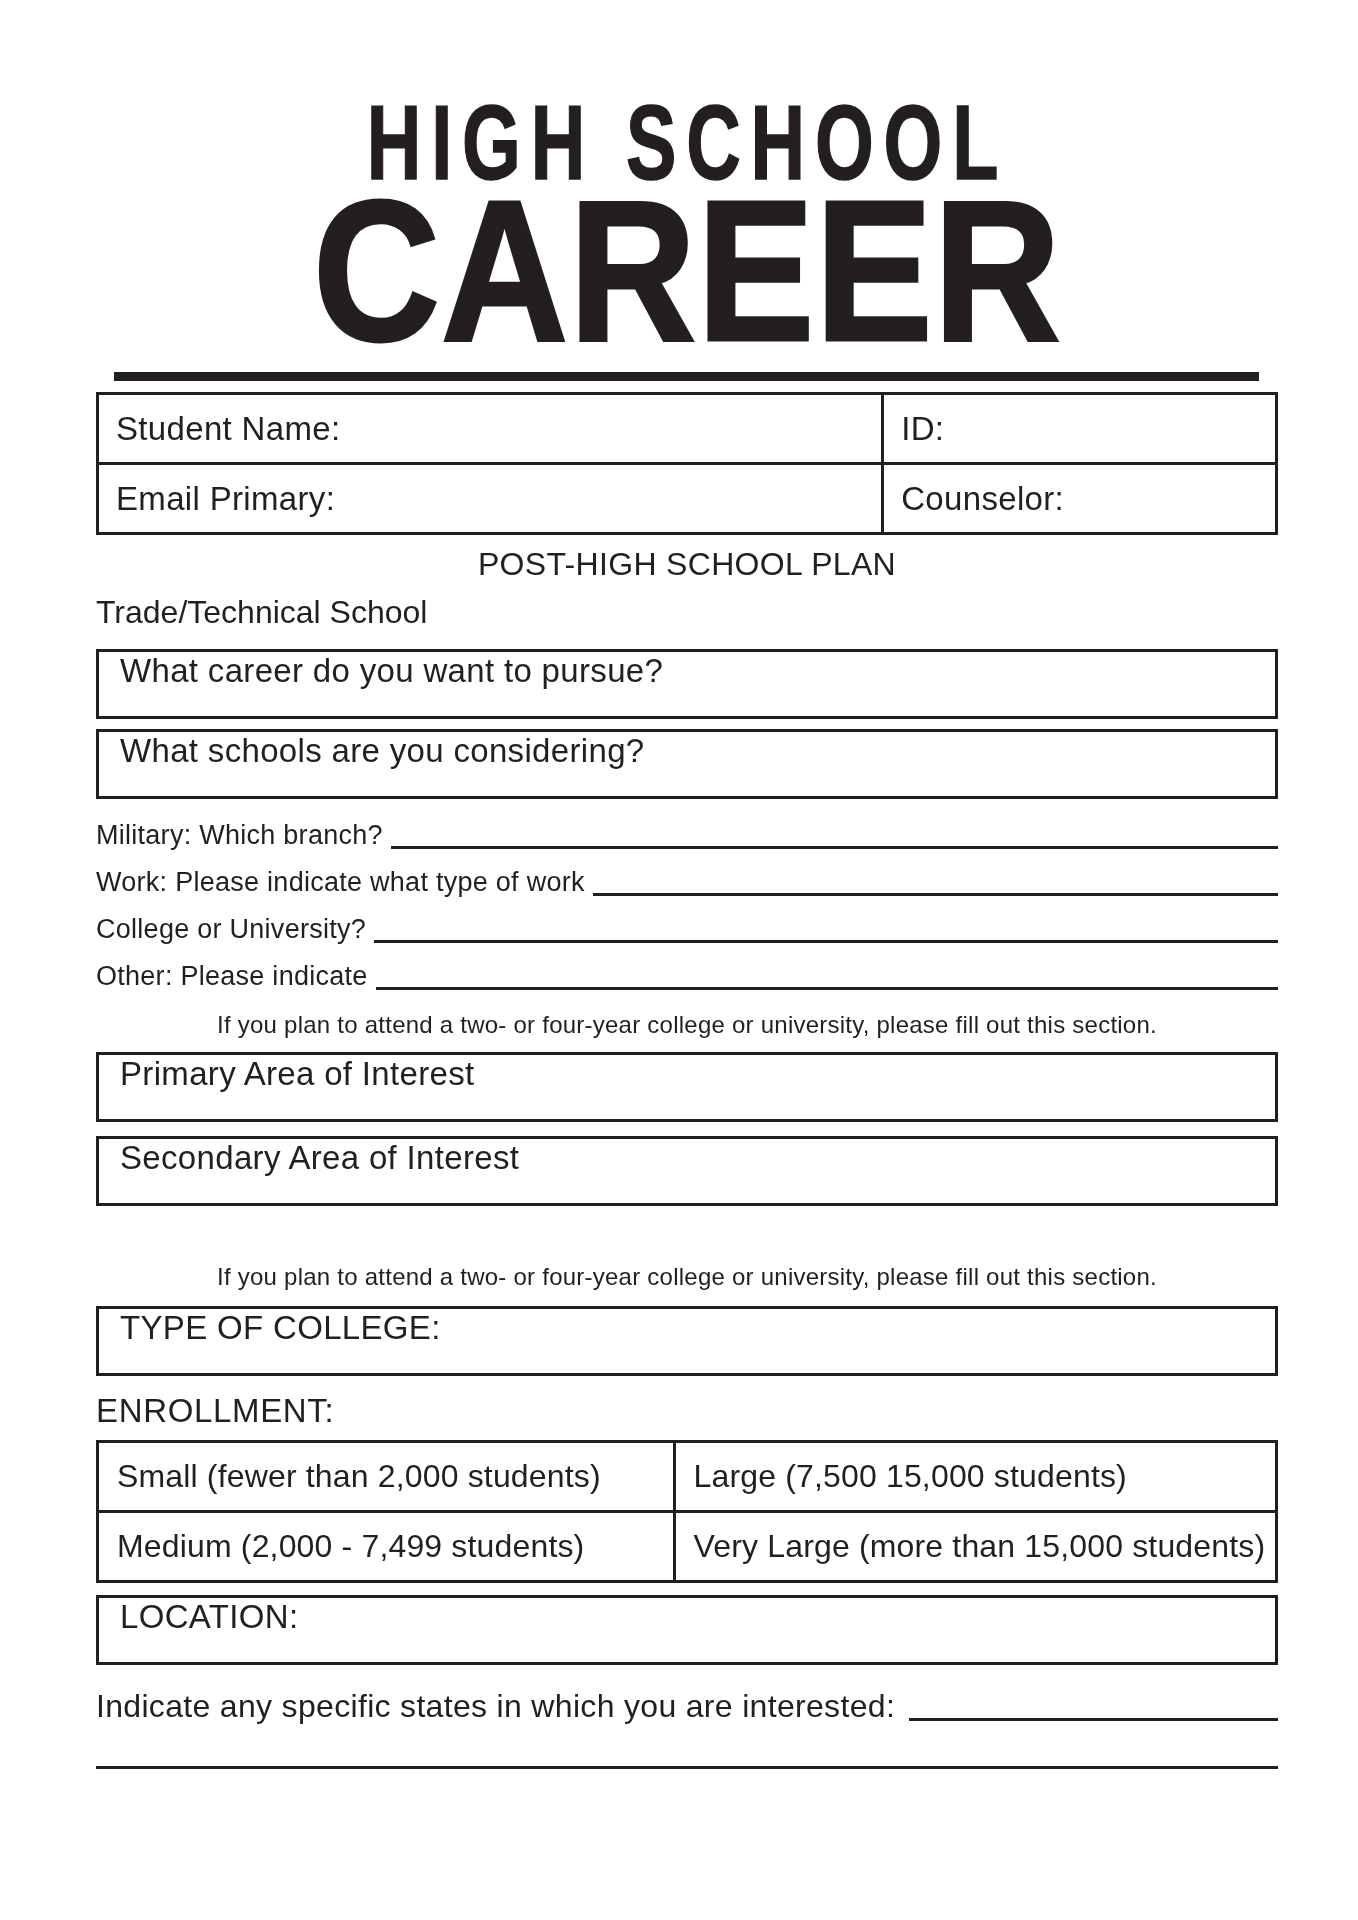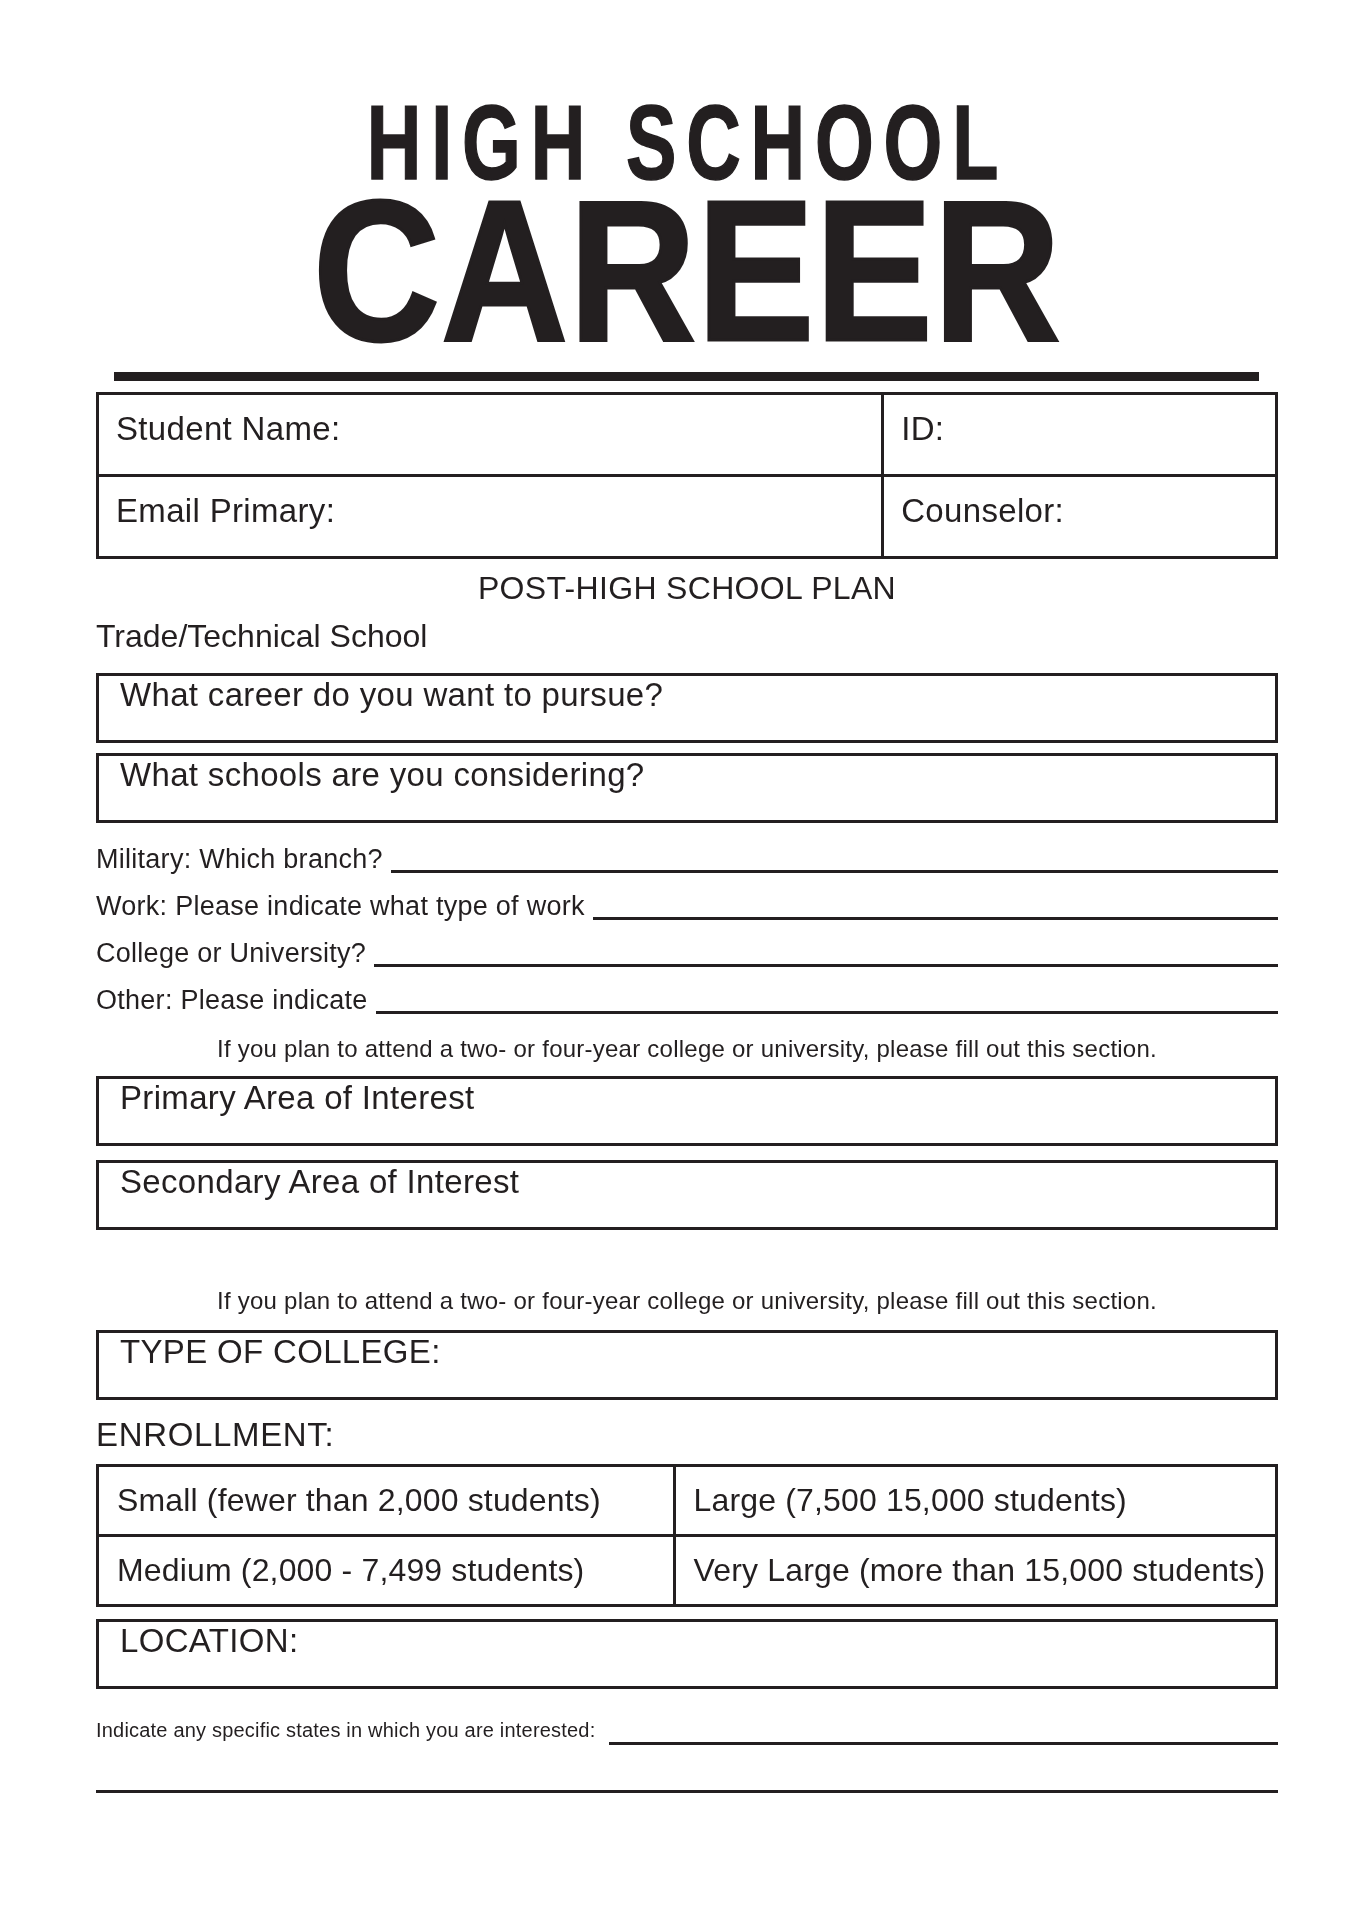--- a/index.html
+++ b/index.html
@@ -51,21 +51,21 @@
     margin: 26px 19px 0 18px;
   }
 
   
   table { border-collapse: collapse; table-layout: fixed; width: 100%; }
   .info-table { margin-top: 11px; }
   .info-table td {
     border: 3px solid #231f20;
     height: 67px;
     font-size: 33px;
-    padding: 0 8px 12px 17px;
+    padding: 0 8px 0 17px;
     vertical-align: middle;
     letter-spacing: 0.01em;
     background: #fff;
   }
   .info-col-left  { width: 66.6%; }
   .info-col-right { width: 33.4%; }
 
   .section-heading {
     margin-top: 10px;
     text-align: center;
@@ -130,21 +130,21 @@
     font-size: 32px;
     padding: 0 8px 0 18px;
     vertical-align: middle;
     letter-spacing: 0.005em;
     background: #fff;
   }
   .enroll-col-1 { width: 48.9%; }
   .enroll-col-2 { width: 51.1%; }
 
   .states-row { display: flex; align-items: flex-end; margin-top: 17px; height: 44px; }
-  .states-label { font-size: 20px; line-height: 40px; white-space: nowrap; letter-spacing: 0.01em; }
+  .states-label { font-size: 32px; line-height: 40px; white-space: nowrap; letter-spacing: 0.01em; }
   .states-line { flex: 1; border-bottom: 3px solid #231f20; margin: 0 0 5px 14px; }
   .long-line { margin-top: 40px; border-bottom: 3px solid #231f20; }
 </style>
 </head>
 <body>
 
 <div class="page">
   <div class="content">
 
     <header class="title-block">

